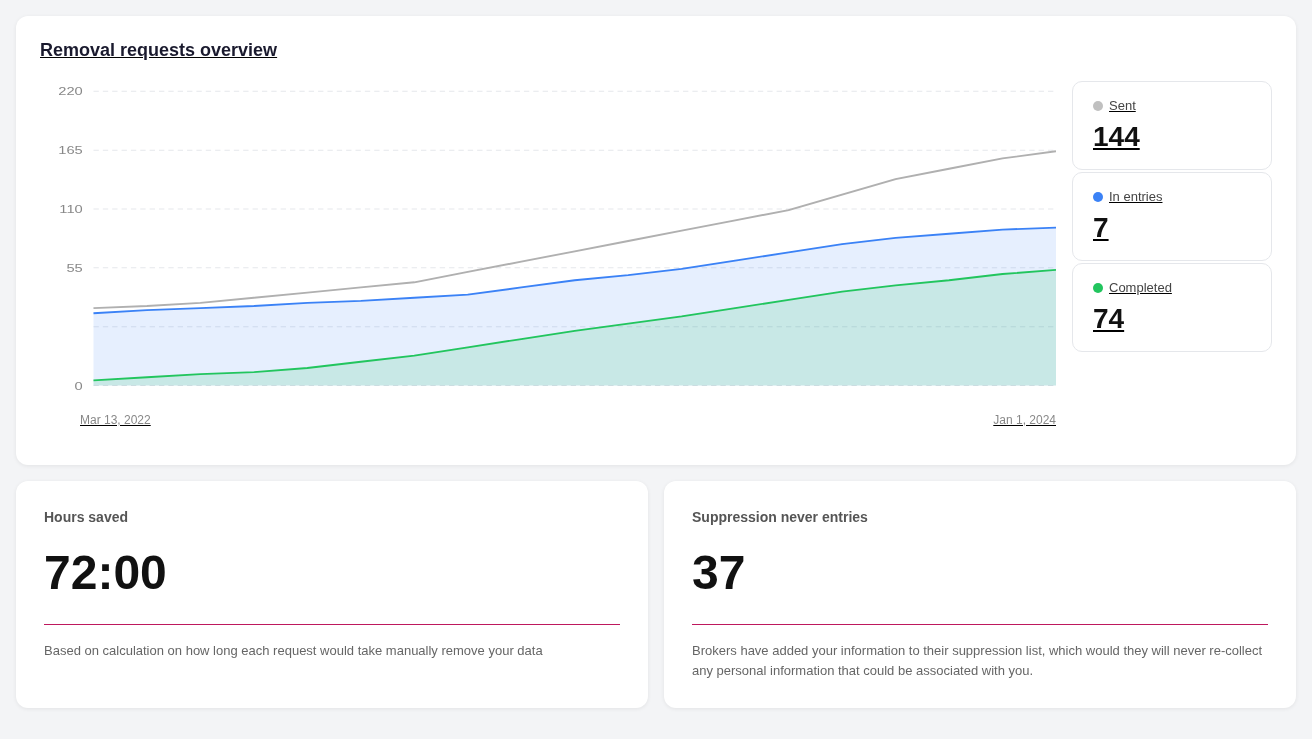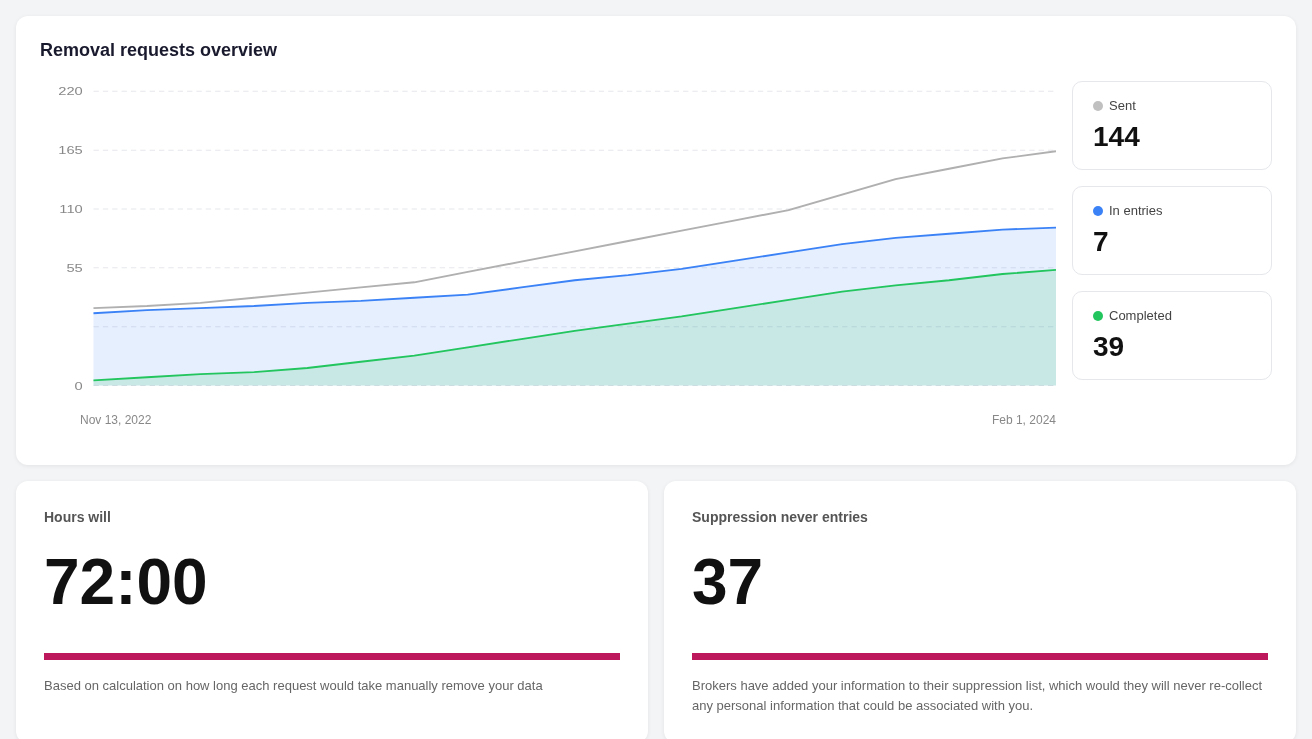--- a/index.html
+++ b/index.html
@@ -10,20 +10,21 @@
       min-height: 739px;
     }
     .card {
       background: #fff;
       border-radius: 12px;
       padding: 24px;
       box-shadow: 0 1px 4px rgba(0,0,0,0.07);
     }
     .overview-card {
       margin-bottom: 16px;
+      text-decoration: underline;
     }
     .overview-title {
       font-size: 18px;
       font-weight: 600;
       color: #1a1a2e;
       margin-bottom: 20px;
     }
     .overview-body {
       display: flex;
       gap: 16px;
@@ -41,21 +42,21 @@
       display: flex;
       justify-content: space-between;
       padding: 8px 0 0 40px;
       font-size: 12px;
       color: #888;
     }
     .stats-panel {
       width: 200px;
       display: flex;
       flex-direction: column;
-      gap: 16px;
+      gap: 2px;
     }
     .stat-card {
       background: #fff;
       border: 1px solid #e5e7eb;
       border-radius: 10px;
       padding: 16px 20px;
     }
     .stat-label {
       display: flex;
       align-items: center;
@@ -86,30 +87,30 @@
       flex: 1;
       padding: 28px 28px 28px;
     }
     .bottom-label {
       font-size: 14px;
       font-weight: 600;
       color: #555;
       margin-bottom: 20px;
     }
     .bottom-value {
-      font-size: 64px;
+      font-size: 48px;
       font-weight: 700;
       color: #111;
-      margin-bottom: 34px;
+      margin-bottom: 24px;
     }
     .bottom-desc {
       font-size: 13px;
       color: #666;
       line-height: 1.5;
-      border-top: 7px solid #be185d;
+      border-top: 1px solid #be185d;
       padding-top: 16px;
     }
     .y-label {
       font-size: 11px;
       fill: #888;
     }
     .grid-line {
       stroke: #e5e7eb;
       stroke-width: 1;
       stroke-dasharray: 4,3;
@@ -244,22 +245,22 @@
             520,220
             560,212
             600,204
             640,198
             680,193
             720,187
             760,183
           "></polyline>
       </svg>
       <div class="chart-x-labels">
-        <span>Nov 13, 2022</span>
-        <span>Feb 1, 2024</span>
+        <span>Mar 13, 2022</span>
+        <span>Jan 1, 2024</span>
       </div>
     </div>
 
     <div class="stats-panel">
       <div class="stat-card">
         <div class="stat-label">
           <span class="dot dot-sent"></span>
           <span>Sent</span>
         </div>
         <div class="stat-value">144</div>
@@ -269,29 +270,29 @@
           <span class="dot dot-progress"></span>
           <span>In entries</span>
         </div>
         <div class="stat-value">7</div>
       </div>
       <div class="stat-card">
         <div class="stat-label">
           <span class="dot dot-completed"></span>
           <span>Completed</span>
         </div>
-        <div class="stat-value">39</div>
+        <div class="stat-value">74</div>
       </div>
     </div>
   </div>
 </div>
 
 <div class="bottom-row">
   <div class="card bottom-card">
-    <div class="bottom-label">Hours will</div>
+    <div class="bottom-label">Hours saved</div>
     <div class="bottom-value">72:00</div>
     <div class="bottom-desc">Based on calculation on how long each request would take manually remove your data</div>
   </div>
   <div class="card bottom-card">
     <div class="bottom-label">Suppression never entries</div>
     <div class="bottom-value">37</div>
     <div class="bottom-desc">Brokers have added your information to their suppression list, which would they will never re-collect any personal information that could be associated with you.</div>
   </div>
 </div>
 

